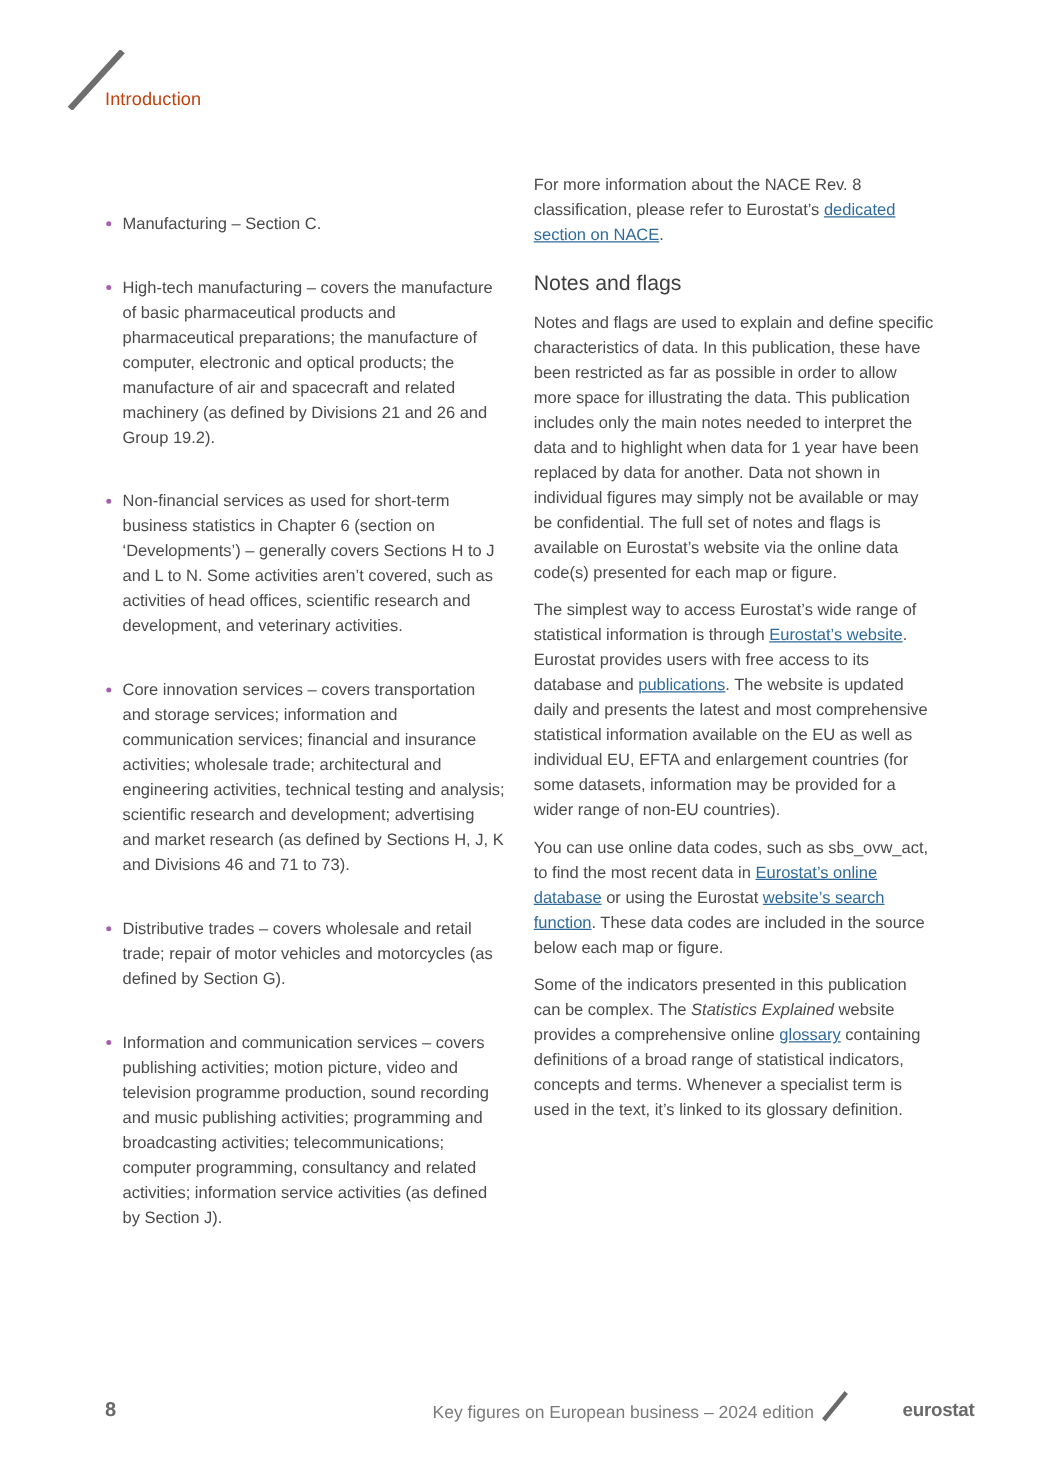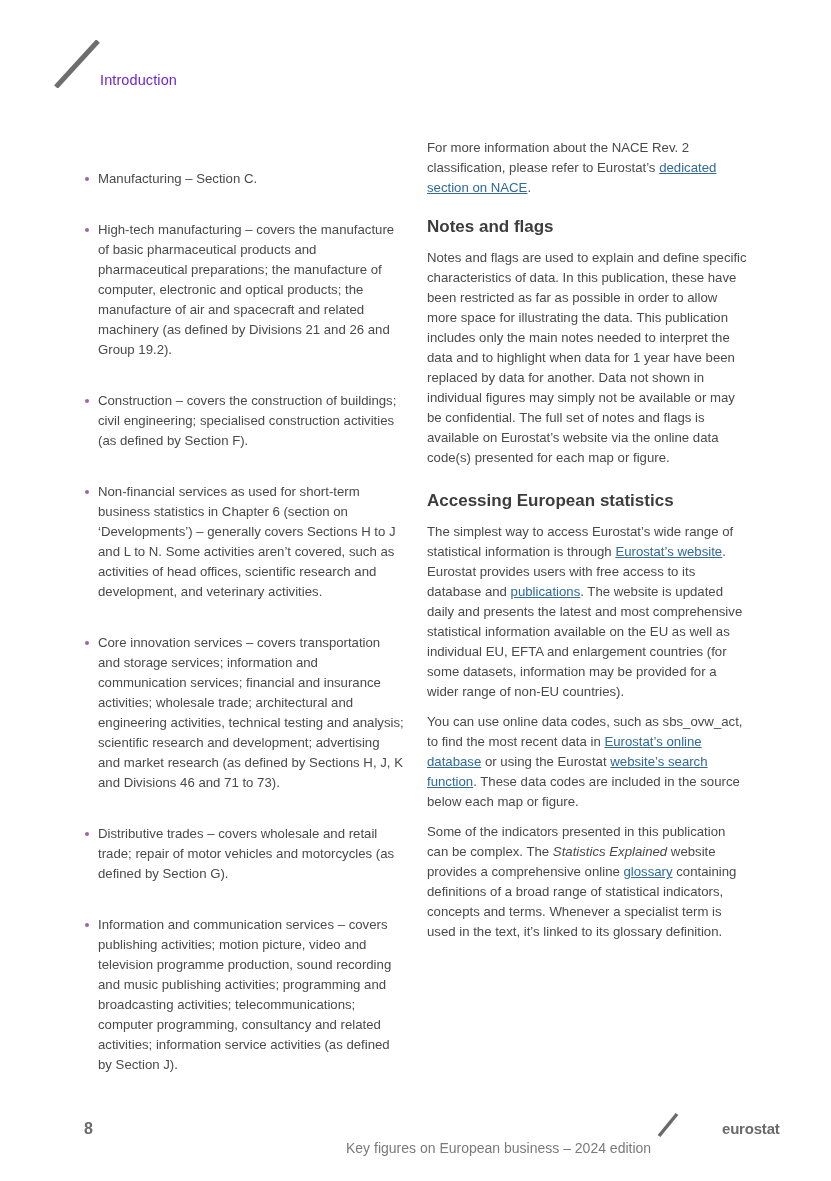--- a/index.html
+++ b/index.html
@@ -5,51 +5,51 @@
   html, body { margin: 0; padding: 0; background: #ffffff; }
   body {
     width: 831px; height: 1181px; position: relative; overflow: hidden;
     font-family: "Liberation Sans", "DejaVu Sans", sans-serif;
     color: #4a4a4a;
   }
   .header-slash {
     position: absolute; left: 52px; top: 40px; width: 50px; height: 48px;
   }
   .header-title {
-    position: absolute; left: 100px; top: 72px; font-size: 14.5px; color: #6d28d9;
+    position: absolute; left: 84px; top: 72px; font-size: 14.5px; color: #c2410c;
     letter-spacing: 0.1px;
   }
   .col-left {
     position: absolute; left: 84px; top: 138px; width: 320px;
   }
   .col-right {
     position: absolute; left: 427px; top: 138px; width: 322px;
   }
   ul.bullets { list-style: none; margin: 0; padding: 0; }
   ul.bullets li {
     position: relative; padding-left: 14px; font-size: 13.2px; line-height: 20px;
     color: #4a4a4a;
     margin-top: 31px;
   }
   ul.bullets li .dot {
     position: absolute; left: 1px; top: 8px; width: 4px; height: 4px; border-radius: 50%;
     background: #a65fb0;
   }
   p.para { margin: 0 0 10px 0; font-size: 13.2px; line-height: 20px; color: #4a4a4a; }
   h2.section-title {
-    margin: 18px 0 10px 0; font-size: 17px; font-weight: bold; color: #3d3d3d;
+    margin: 18px 0 10px 0; font-size: 17px; font-weight: normal; color: #3d3d3d;
     line-height: 22px;
   }
   a.link { color: #2f6a9a; text-decoration: underline; }
   em.it { font-style: italic; }
   .footer-page {
     position: absolute; left: 84px; top: 1120px; font-size: 16px; font-weight: bold; color: #6a6a6a;
   }
   .footer-title {
-    position: absolute; left: 346px; top: 1121px; font-size: 14px; color: #7a7a7a; margin-top: 19px;
+    position: absolute; left: 346px; top: 1121px; font-size: 14px; color: #7a7a7a;
   }
   .footer-logo {
     position: absolute; left: 656px; top: 1112px; width: 92px; height: 26px;
   }
   .footer-logo-slash { position: absolute; left: 0; top: 0; width: 24px; height: 26px; }
   .footer-logo-text {
     position: absolute; left: 24px; top: 8px; font-size: 15px; font-weight: bold; color: #6a6a6a;
     letter-spacing: -0.2px;
     margin-left: 42px;
   }
@@ -59,35 +59,33 @@
 
 <svg class="header-slash" viewBox="0 0 50 48">
   <line x1="4" y1="47" x2="46" y2="1" stroke="#6e6e6e" stroke-width="5"></line>
 </svg>
 <div class="header-title">Introduction</div>
 
 <div class="col-left">
   <ul class="bullets">
     <li><span class="dot"></span><span>Manufacturing – Section C.</span></li>
     <li><span class="dot"></span><span>High-tech manufacturing – covers the manufacture of basic pharmaceutical products and pharmaceutical preparations; the manufacture of computer, electronic and optical products; the manufacture of air and spacecraft and related machinery (as defined by Divisions 21 and 26 and Group 19.2).</span></li>
-    <li><span class="dot"></span><span>Construction – covers the construction of buildings; civil engineering; specialised construction activities (as defined by Section F).</span></li>
     <li><span class="dot"></span><span>Non-financial services as used for short-term business statistics in Chapter 6 (section on ‘Developments’) – generally covers Sections H to J and L to N. Some activities aren’t covered, such as activities of head offices, scientific research and development, and veterinary activities.</span></li>
     <li><span class="dot"></span><span>Core innovation services – covers transportation and storage services; information and communication services; financial and insurance activities; wholesale trade; architectural and engineering activities, technical testing and analysis; scientific research and development; advertising and market research (as defined by Sections H, J, K and Divisions 46 and 71 to 73).</span></li>
     <li><span class="dot"></span><span>Distributive trades – covers wholesale and retail trade; repair of motor vehicles and motorcycles (as defined by Section G).</span></li>
     <li><span class="dot"></span><span>Information and communication services – covers publishing activities; motion picture, video and television programme production, sound recording and music publishing activities; programming and broadcasting activities; telecommunications; computer programming, consultancy and related activities; information service activities (as defined by Section J).</span></li>
   </ul>
 </div>
 
 <div class="col-right">
-  <p class="para"><span>For more information about the NACE Rev. 2 classification, please refer to Eurostat’s </span><a class="link">dedicated section on NACE</a><span>.</span></p>
+  <p class="para"><span>For more information about the NACE Rev. 8 classification, please refer to Eurostat’s </span><a class="link">dedicated section on NACE</a><span>.</span></p>
 
   <h2 class="section-title">Notes and flags</h2>
   <p class="para">Notes and flags are used to explain and define specific characteristics of data. In this publication, these have been restricted as far as possible in order to allow more space for illustrating the data. This publication includes only the main notes needed to interpret the data and to highlight when data for 1 year have been replaced by data for another. Data not shown in individual figures may simply not be available or may be confidential. The full set of notes and flags is available on Eurostat’s website via the online data code(s) presented for each map or figure.</p>
 
-  <h2 class="section-title" style="margin-top:22px">Accessing European statistics</h2>
   <p class="para"><span>The simplest way to access Eurostat’s wide range of statistical information is through </span><a class="link">Eurostat’s website</a><span>. Eurostat provides users with free access to its database and </span><a class="link">publications</a><span>. The website is updated daily and presents the latest and most comprehensive statistical information available on the EU as well as individual EU, EFTA and enlargement countries (for some datasets, information may be provided for a wider range of non-EU countries).</span></p>
 
   <p class="para"><span>You can use online data codes, such as sbs_ovw_act, to find the most recent data in </span><a class="link">Eurostat’s online database</a><span> or using the Eurostat </span><a class="link">website’s search function</a><span>. These data codes are included in the source below each map or figure.</span></p>
 
   <p class="para"><span>Some of the indicators presented in this publication can be complex. The </span><em class="it">Statistics Explained</em><span> website provides a comprehensive online </span><a class="link">glossary</a><span> containing definitions of a broad range of statistical indicators, concepts and terms. Whenever a specialist term is used in the text, it’s linked to its glossary definition.</span></p>
 </div>
 
 <div class="footer-page">8</div>
 <div class="footer-title">Key figures on European business – 2024 edition</div>
 <div class="footer-logo">

